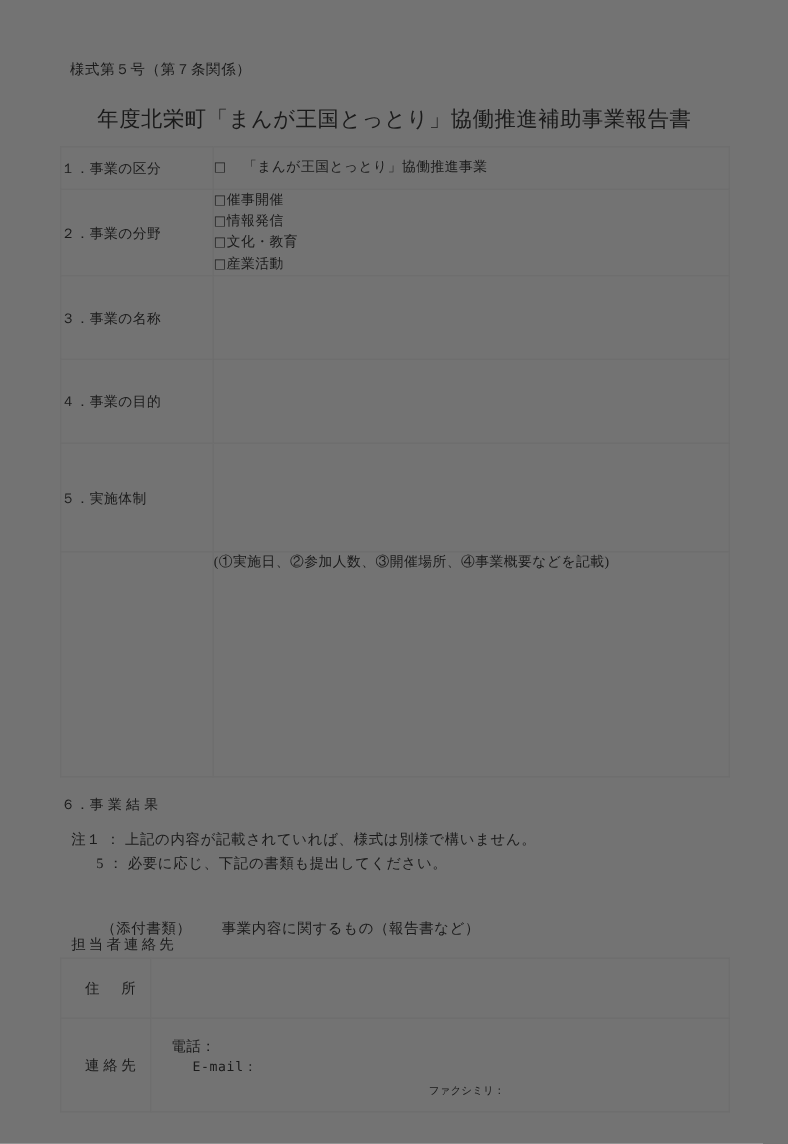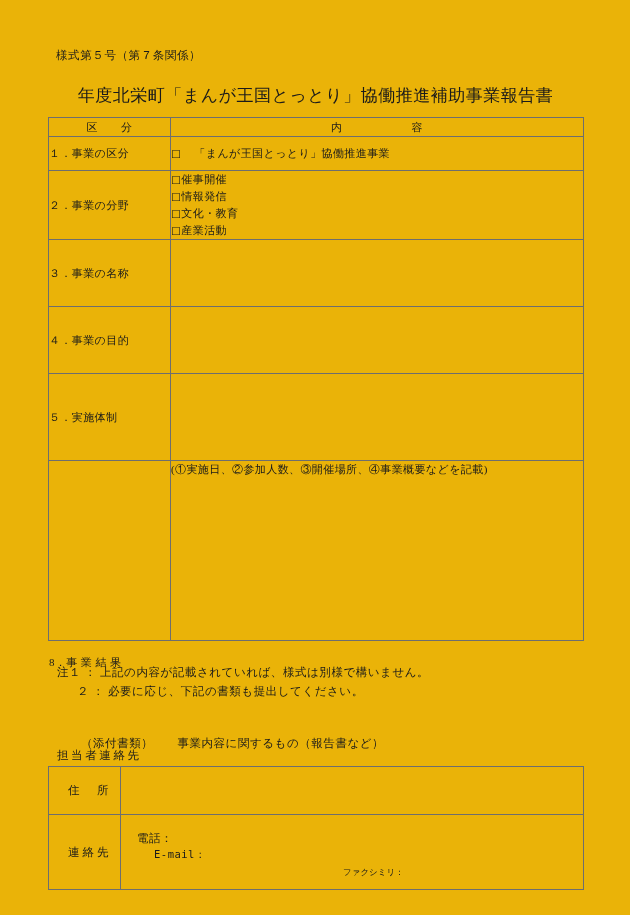--- a/index.html
+++ b/index.html
@@ -11,21 +11,21 @@
     width: 630px;
     height: 915px;
     position: relative;
     font-family: "Liberation Serif", "DejaVu Serif", serif;
     color: #1a1a1a;
     overflow: hidden;
   }
   .page {
     position: absolute;
     inset: 0;
-    background: #eab308;
+    background: #737373;
   }
 
   
   .form-no {
     position: absolute;
     left: 56px;
     top: 48px;
     font-size: 11.5px;
     letter-spacing: 0.6px;
     white-space: nowrap;
@@ -201,24 +201,20 @@
 
   <div class="form-no">様式第５号（第７条関係）</div>
   <div class="doc-title">年度北栄町「まんが王国とっとり」協働推進補助事業報告書</div>
 
   <table class="main-table">
     <colgroup>
         <col class="c-label">
         <col class="c-body">
       </colgroup>
     <tbody>
-      <tr class="r-head">
-        <td class="th-cell">区　　分</td>
-        <td class="th-cell">内　　　　　　容</td>
-      </tr>
 
       <tr class="r-1">
         <td class="label-cell">１．事業の区分</td>
         <td class="body-cell mid">
           <span class="cb-line">
             <span class="cb">□</span><span class="cb-gap"></span><span>「まんが王国とっとり」協働推進事業</span>
           </span>
         </td>
       </tr>
 
@@ -250,32 +246,32 @@
         <td class="body-cell"></td>
       </tr>
 
       <tr class="r-5">
         <td class="label-cell">５．実施体制</td>
         <td class="body-cell"></td>
       </tr>
 
       <tr class="r-6">
         <td class="label-cell label-bottom">
-          <span class="lbl-pos-6">8．事 業 結 果</span>
+          <span class="lbl-pos-6">６．事 業 結 果</span>
         </td>
         <td class="body-cell">
           <span class="note-line">(①実施日、②参加人数、③開催場所、④事業概要などを記載)</span>
         </td>
       </tr>
     </tbody>
   </table>
 
   <div class="notes">
     <div>注１ ： 上記の内容が記載されていれば、様式は別様で構いません。</div>
-    <div class="n2">２ ： 必要に応じ、下記の書類も提出してください。</div>
+    <div class="n2">5 ： 必要に応じ、下記の書類も提出してください。</div>
     <div class="n3">（添付書類）　　事業内容に関するもの（報告書など）</div>
   </div>
 
   <div class="contact-heading">担当者連絡先</div>
 
   <table class="contact-table">
     <colgroup>
         <col class="ct-lab">
         <col class="ct-val1">
         <col class="ct-lab2">

